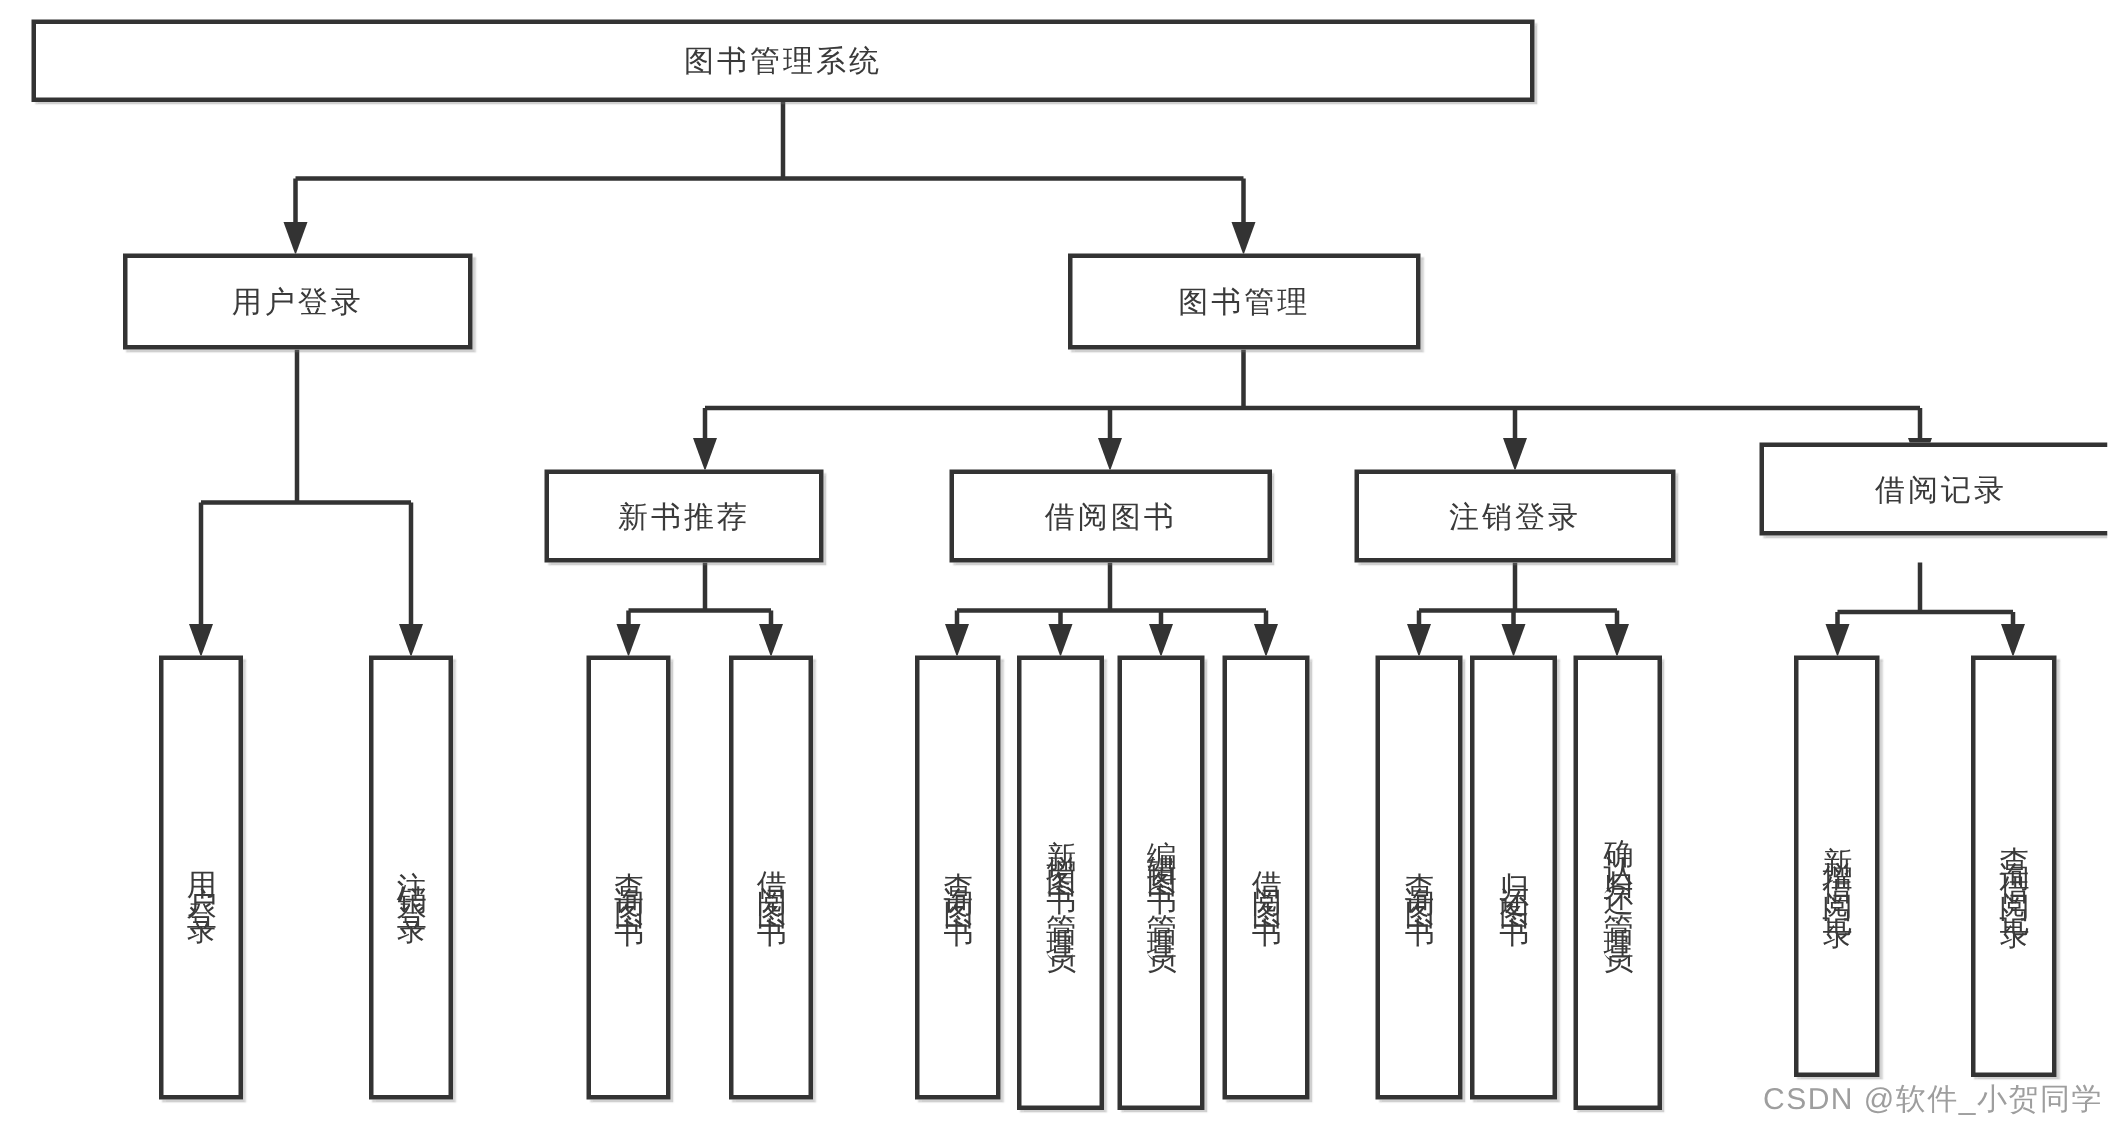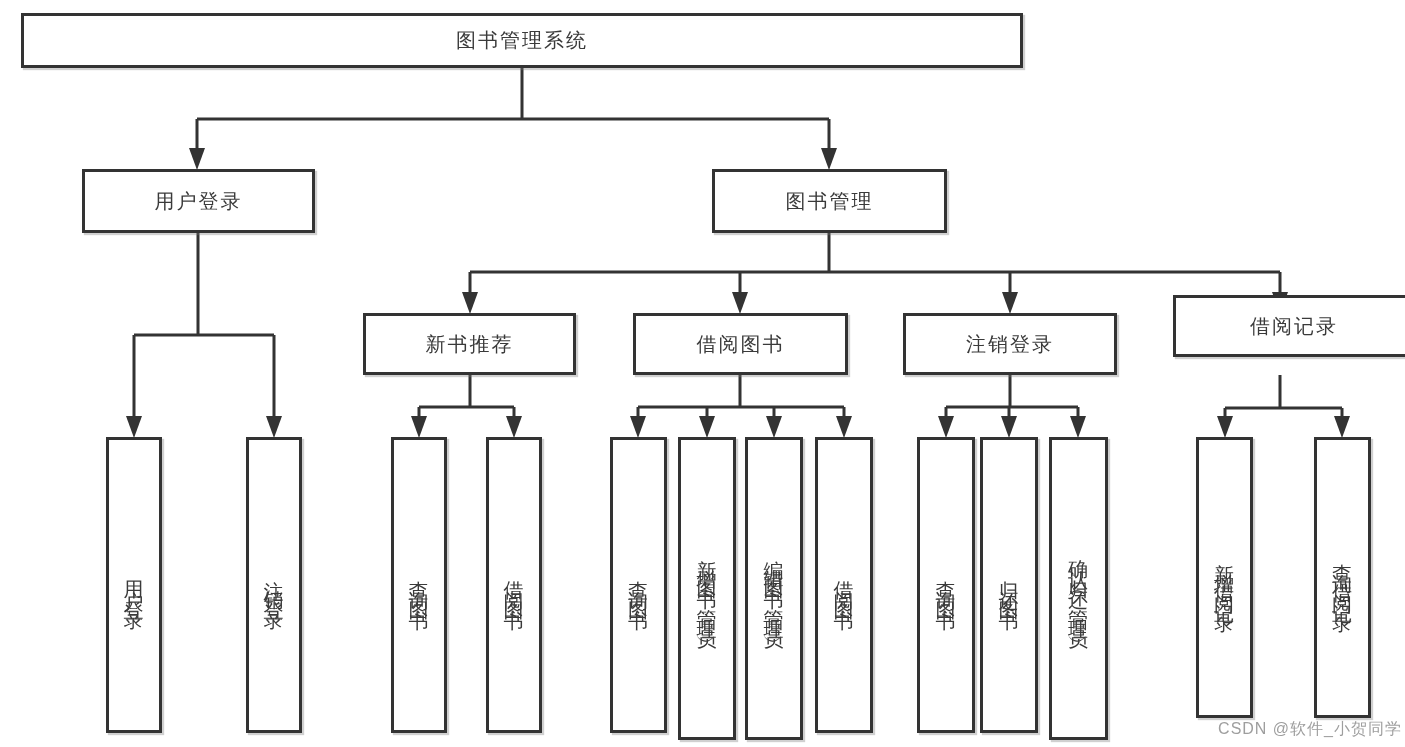--- a/index.html
+++ b/index.html
@@ -43,21 +43,21 @@
     font-size: 20px;
     color: #3a3a3a;
     letter-spacing: 10px;
     line-height: 1;
     white-space: nowrap;
   }
   #watermark {
     position: absolute;
     top: 719px;
     right: 3px;
-    font-size: 16px;
+    font-size: 20px;
     color: #9e9e9e;
     letter-spacing: 1px;
     z-index: 3;
     white-space: nowrap;
   }
 </style>
 </head>
 <body>
 
 <div id="stage">
@@ -99,21 +99,21 @@
     <span class="lbl">图书管理系统</span>
   </div>
 
   <div class="box" style="left:82px;top:169px;width:233px;height:64px">
     <span class="lbl">用户登录</span>
   </div>
   <div class="box" style="left:712px;top:169px;width:235px;height:64px">
     <span class="lbl">图书管理</span>
   </div>
 
-  <div class="box" style="left:363px;top:313px;width:213px;height:62px">
+  <div class="box" style="left:363px;top:313px;width:186px;height:62px">
     <span class="lbl">新书推荐</span>
   </div>
   <div class="box" style="left:633px;top:313px;width:215px;height:62px">
     <span class="lbl">借阅图书</span>
   </div>
   <div class="box" style="left:903px;top:313px;width:214px;height:62px">
     <span class="lbl">注销登录</span>
   </div>
   <div class="box" style="left:1173px;top:295px;width:242px;height:62px">
     <span class="lbl">借阅记录</span>

